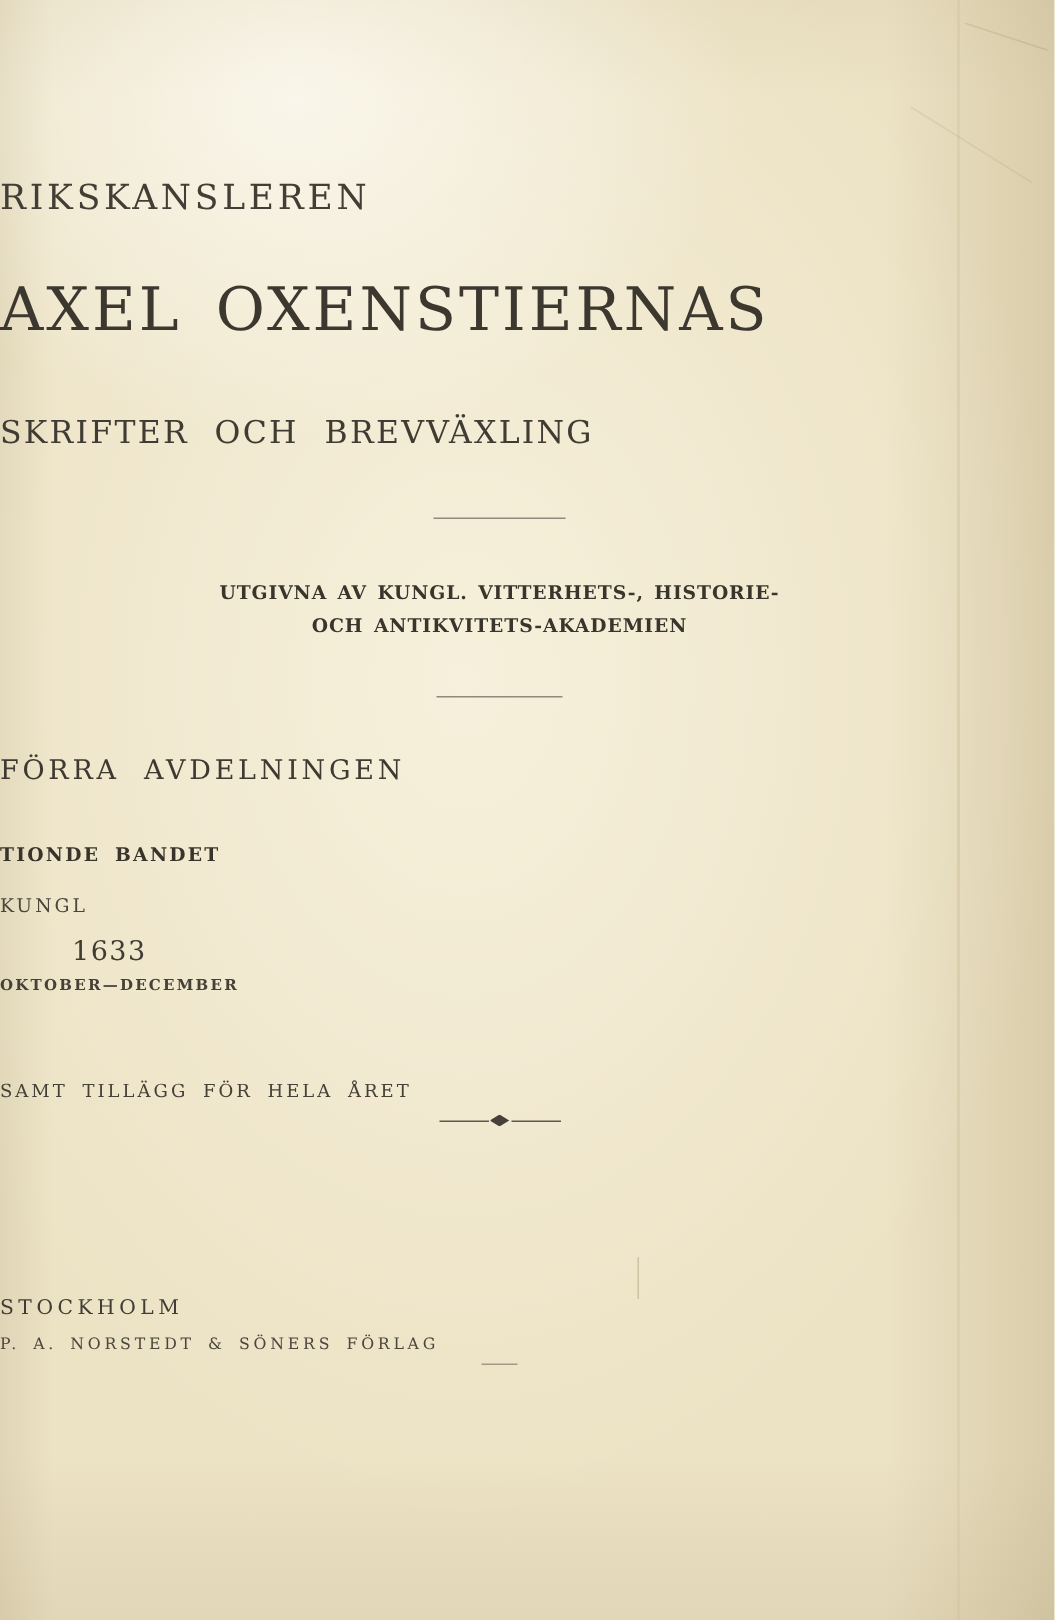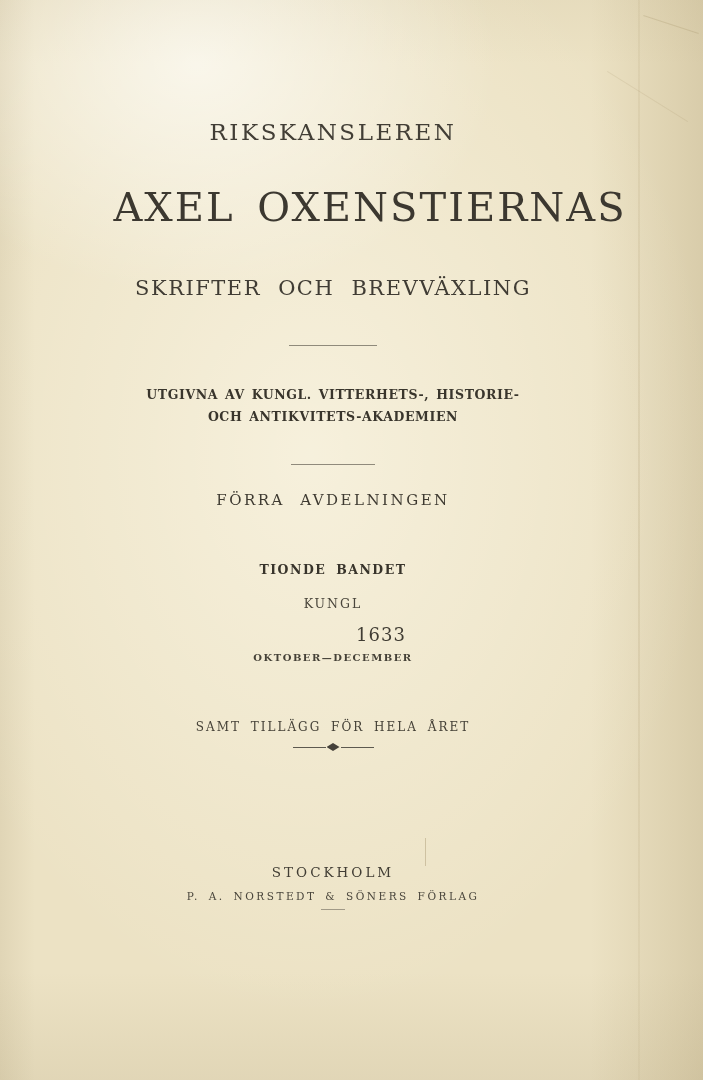--- a/index.html
+++ b/index.html
@@ -21,41 +21,41 @@
       linear-gradient(to bottom, rgba(130,110,64,0.05), rgba(130,110,64,0) 6%, rgba(130,110,64,0) 90%, rgba(130,110,64,0.10)),
       
       #ece2c4;
     color: #3a362d;
   }
 
   .line {
     position: absolute;
     left: 0;
     width: 666px;
-    text-align: center;
+    text-align: left;
     white-space: nowrap;
   }
 
   .kicker   { top: 119px; font-size: 23px; letter-spacing: 2.5px; color: #423e36; }
-  .title    { top: 184px; font-size: 40px; letter-spacing: 2px; word-spacing: 8px; color: #3c3830; margin-left: 37px; }
+  .title    { top: 184px; font-size: 40px; letter-spacing: 2px; word-spacing: 8px; color: #3c3830; }
   .subtitle { top: 276px; font-size: 21px; letter-spacing: 1.5px; word-spacing: 9px; color: #403c34; }
 
   .issuer {
     position: absolute;
     top: 384px; left: 0; width: 666px;
     text-align: center;
     font-size: 12.5px;
     font-weight: bold;
     letter-spacing: 0.6px;
     word-spacing: 2px;
     line-height: 22px;
     color: #39352c;
   }
 
-  .section    { top: 491px; font-size: 15px; letter-spacing: 2.5px; word-spacing: 8px; color: #3e3a31; }
+  .section    { top: 503px; font-size: 18px; letter-spacing: 2.5px; word-spacing: 8px; color: #3e3a31; }
   .volume     { top: 562px; font-size: 12.5px; font-weight: bold; letter-spacing: 1.5px; word-spacing: 4px; color: #38342b; }
   .genre      { top: 596px; font-size: 12.5px; letter-spacing: 2px; color: #4a463c; }
   .year       { top: 624px; font-size: 18px; letter-spacing: 1px; color: #403c33; margin-left: 48px; }
   .period     { top: 652px; font-size: 10px; letter-spacing: 1.5px; color: #454137; font-weight: bold; }
   .supplement { top: 687px; font-size: 12px; letter-spacing: 2px; word-spacing: 4px; color: #454137; margin-top: 33px; }
 
   .city      { top: 864px; font-size: 13.5px; letter-spacing: 3px; color: #413d34; }
   .publisher { top: 890px; font-size: 10.5px; letter-spacing: 2.5px; word-spacing: 3px; color: #4a463c; }
   .price     { top: 918px; font-size: 17px; letter-spacing: 0.5px; color: #35312a; }
 

